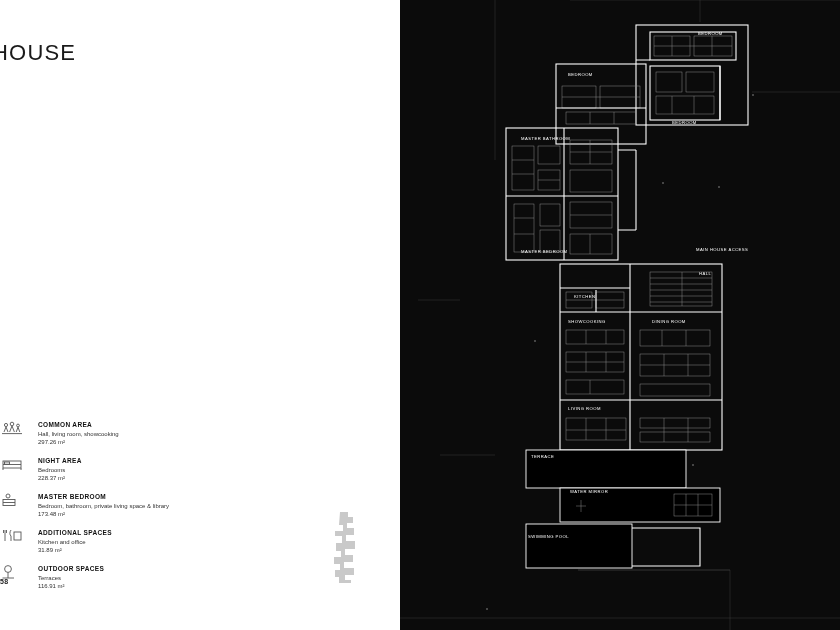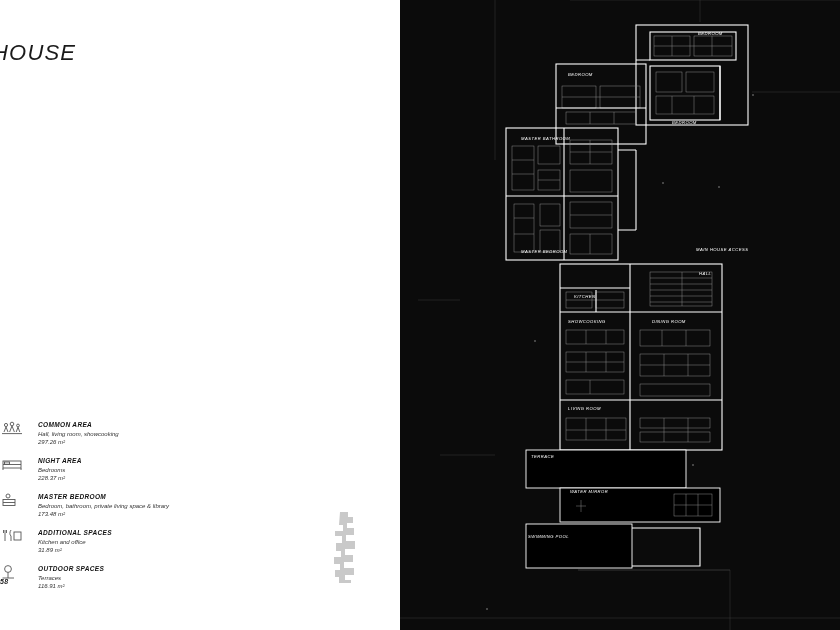--- a/index.html
+++ b/index.html
@@ -13,21 +13,20 @@
     overflow: hidden;
     font-family: "Liberation Sans", sans-serif;
     position: relative;
   }
   #root {
     position: absolute;
     left: 0; top: 0;
     width: 840px;
     height: 630px;
     background: #ffffff;
-    font-style: italic;
   }
 
   
   .left-page {
     position: absolute;
     left: 0; top: 0;
     width: 400px;
     height: 630px;
     background: #ffffff;
   }

